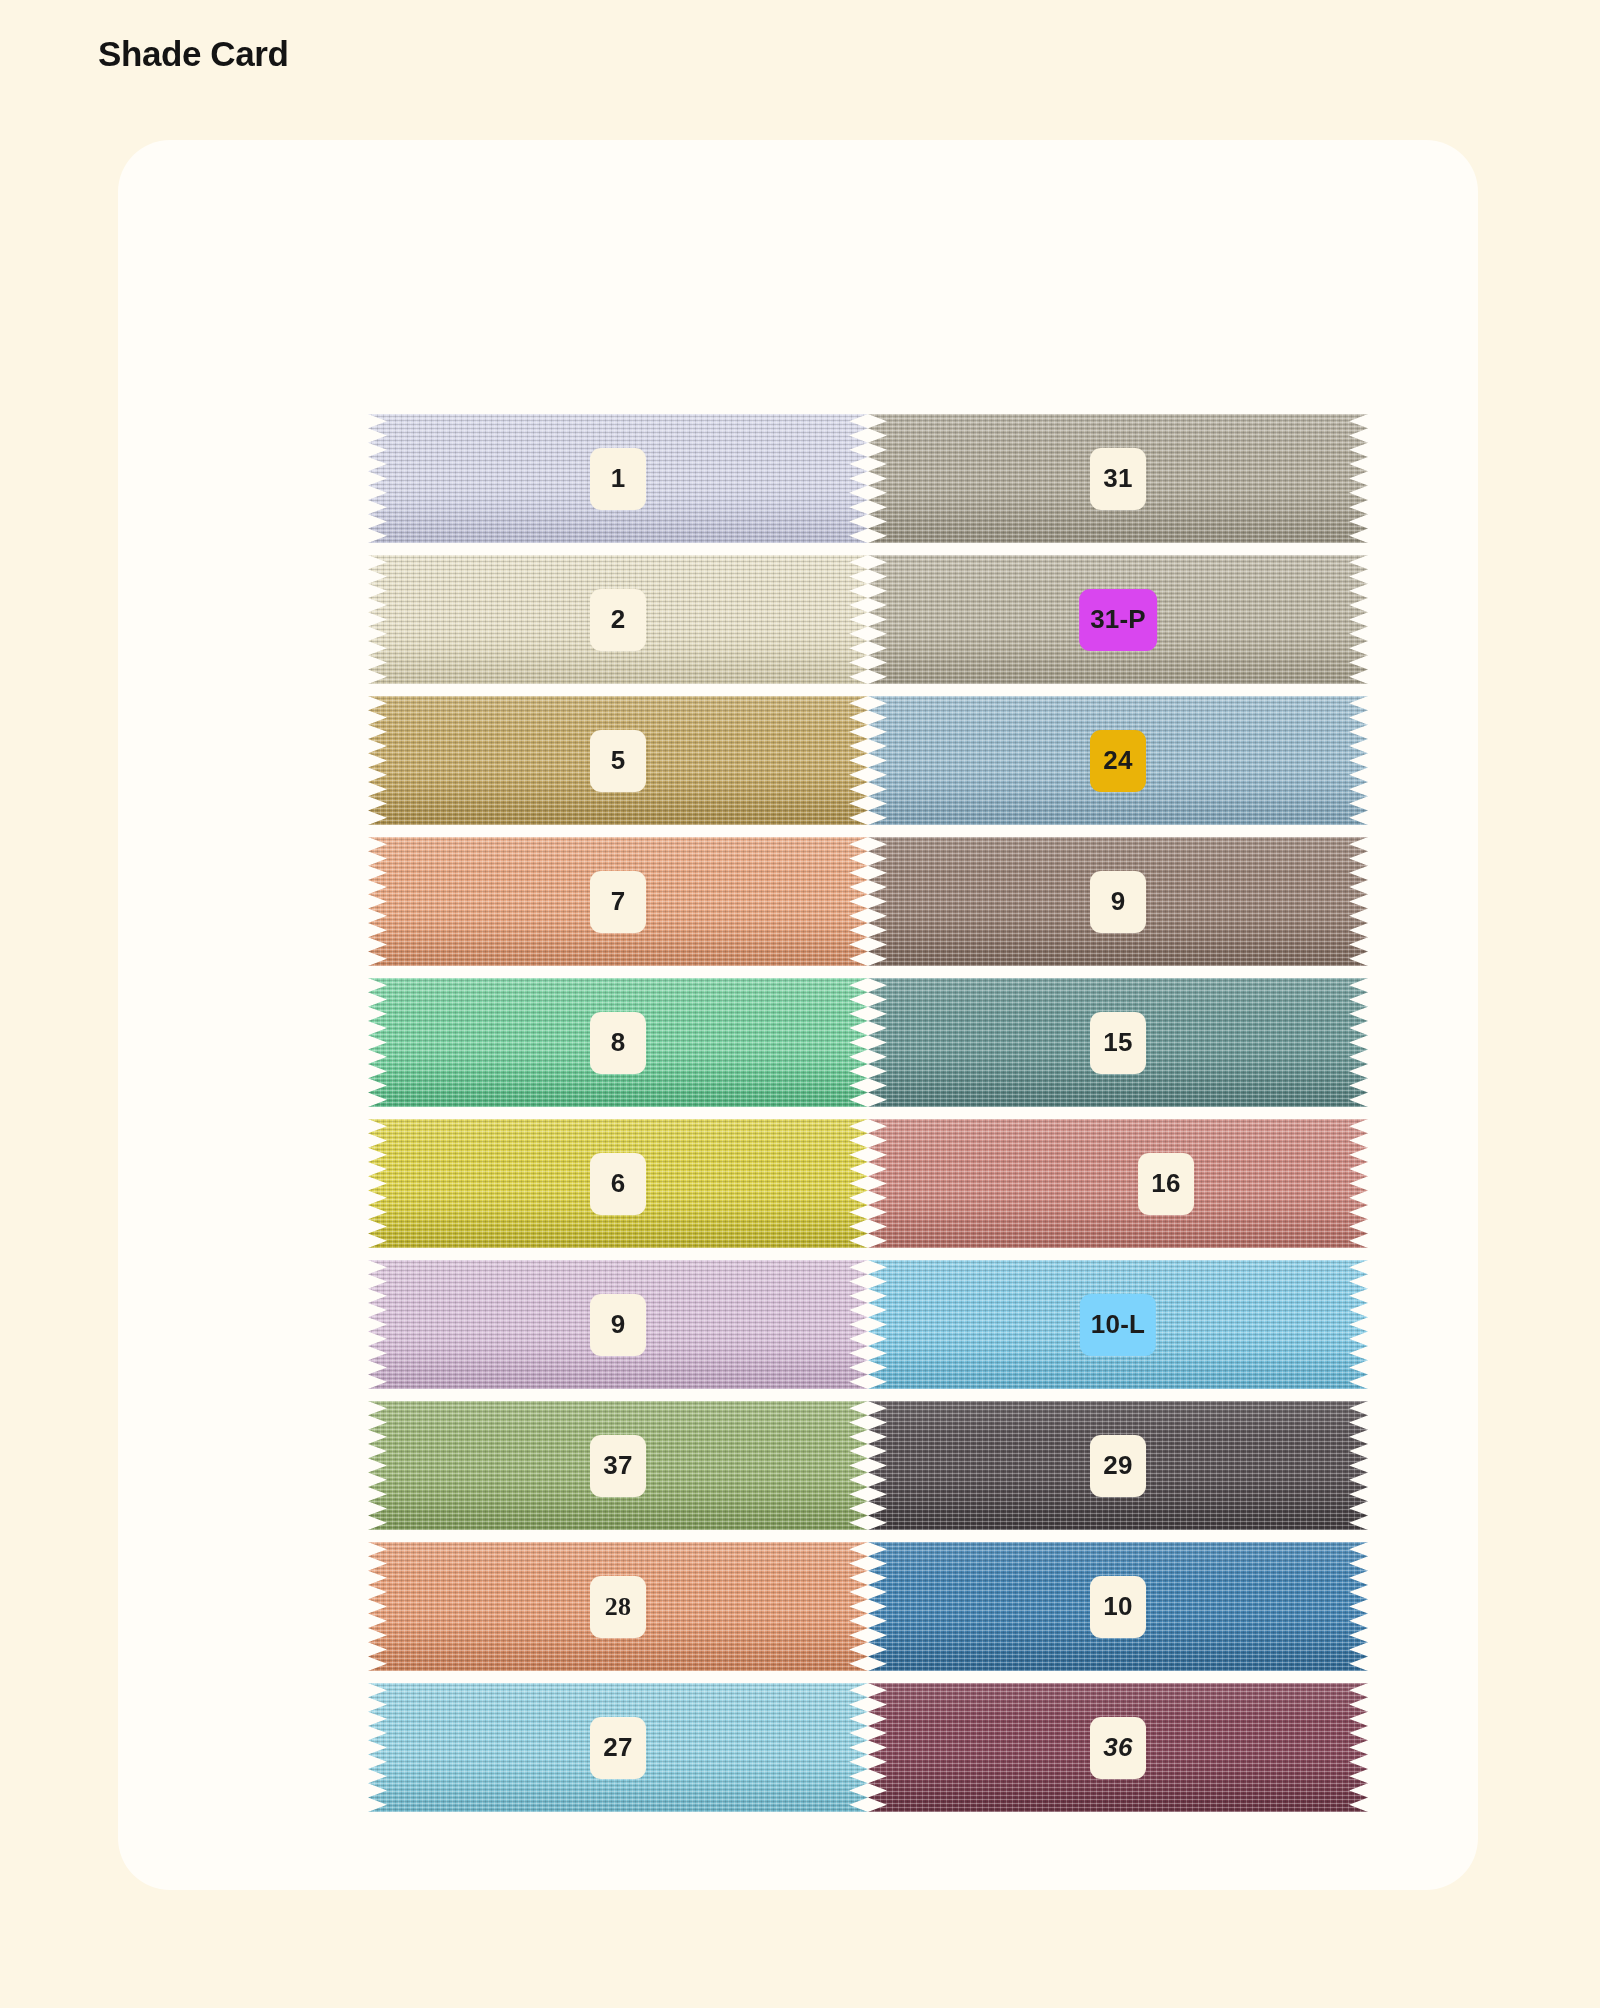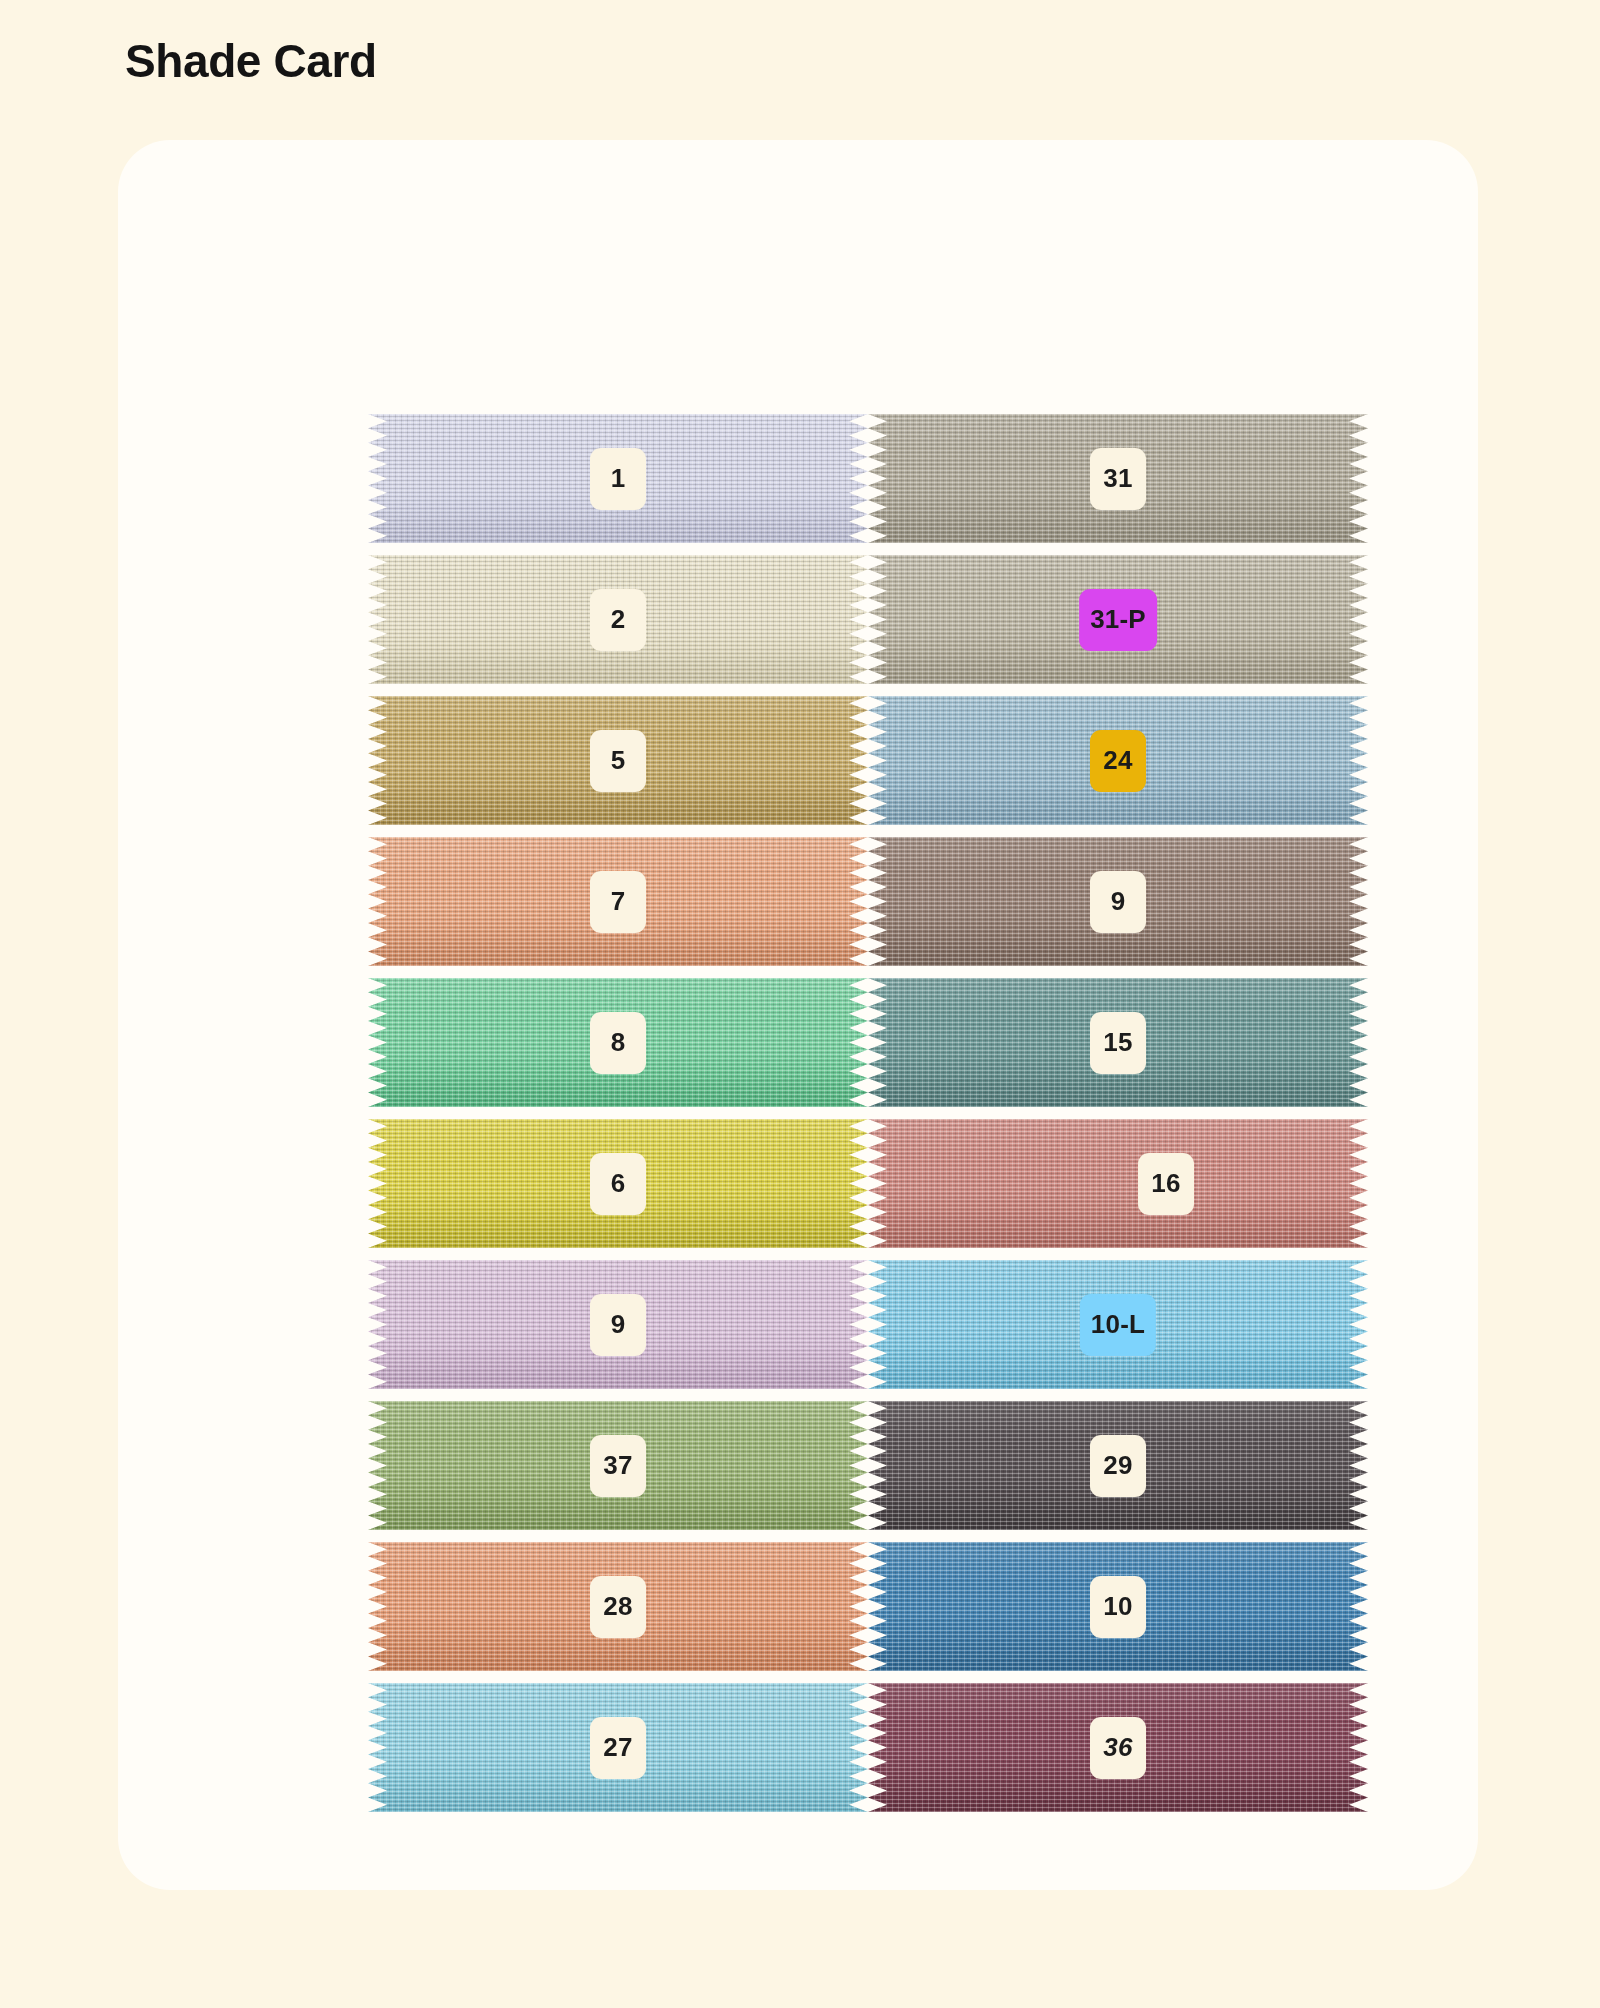--- a/index.html
+++ b/index.html
@@ -6,22 +6,22 @@
   html,body{margin:0;padding:0;}
   body{
     width:1600px;height:2008px;
     background:#FDF6E4;
     font-family:"Liberation Sans","DejaVu Sans",sans-serif;
     overflow:hidden;
     position:relative;
   }
   #page-title{
     position:absolute;
-    left:125px; top:34px;
-    font-size:46px;
+    left:98px; top:34px;
+    font-size:35px;
     font-weight:bold;
     letter-spacing:-0.4px;
     color:#141414;
   }
   #shade-card{
     position:absolute;
     left:118px; top:140px;
     width:1360px; height:1750px;
     background:#FFFDF8;
     border-radius:52px;
@@ -197,21 +197,21 @@
       </div>
       <div class="swatch-row">
         <div class="swatch-wrap">
           <div class="fabric" style="background: linear-gradient(rgb(156, 181, 120) 0%, rgb(156, 181, 120) 55%, rgb(133, 161, 94) 100%);"></div>
           <div class="shade-label" style="background: rgb(251, 244, 226); color: rgb(28, 28, 28);">37</div>
         </div>
       </div>
       <div class="swatch-row">
         <div class="swatch-wrap">
           <div class="fabric" style="background: linear-gradient(rgb(230, 158, 120) 0%, rgb(230, 158, 120) 55%, rgb(212, 133, 92) 100%);"></div>
-          <div class="shade-label" style="background: rgb(251, 244, 226); color: rgb(28, 28, 28);">28</div>
+          <div class="shade-label" style="background: rgb(251, 244, 226); color: rgb(28, 28, 28); font-family: Liberation Serif, serif;">28</div>
         </div>
       </div>
       <div class="swatch-row">
         <div class="swatch-wrap">
           <div class="fabric" style="background: linear-gradient(rgb(149, 210, 226) 0%, rgb(149, 210, 226) 55%, rgb(116, 191, 211) 100%);"></div>
           <div class="shade-label" style="background: rgb(251, 244, 226); color: rgb(28, 28, 28);">27</div>
         </div>
       </div>
     </div>
   <div class="column" id="column-right">

